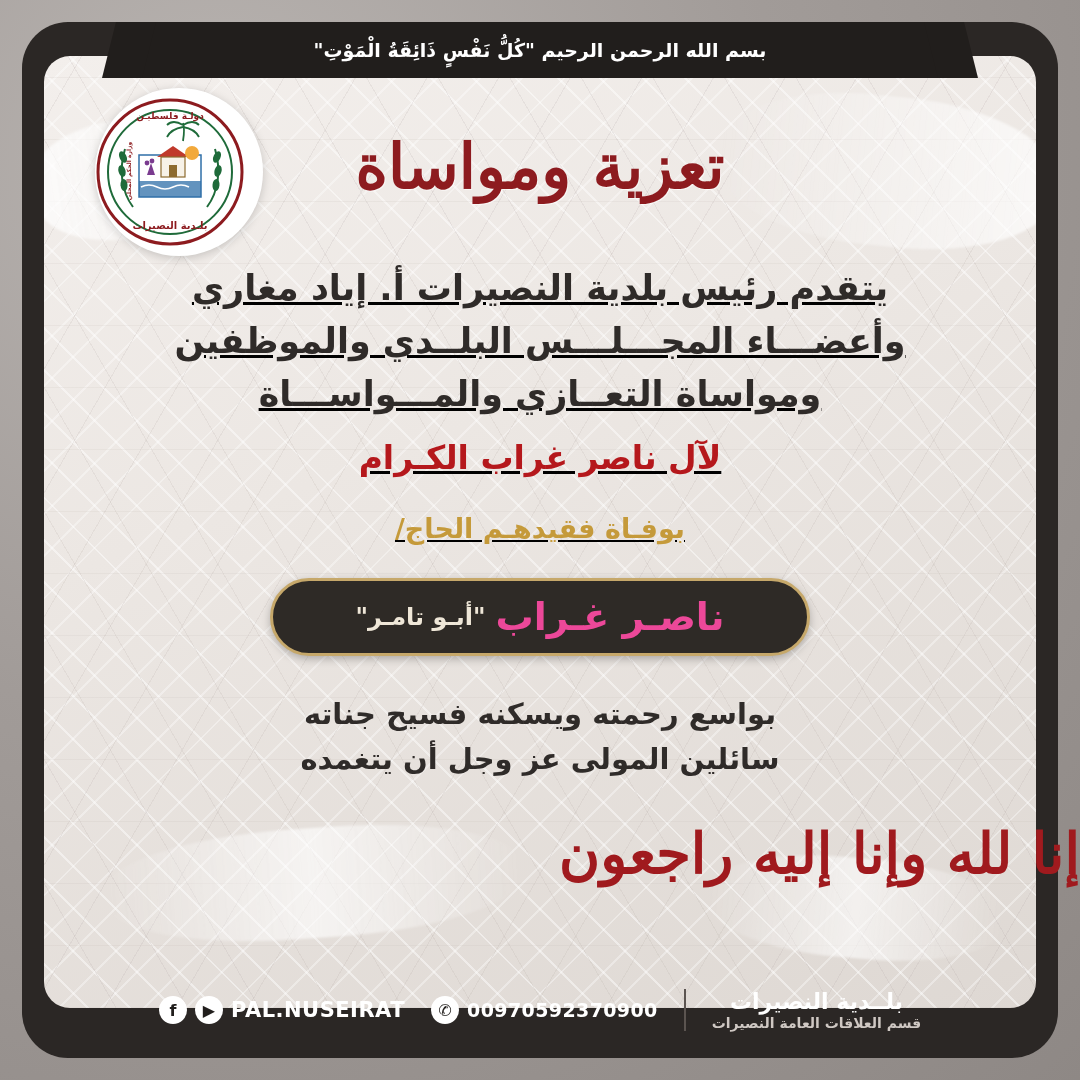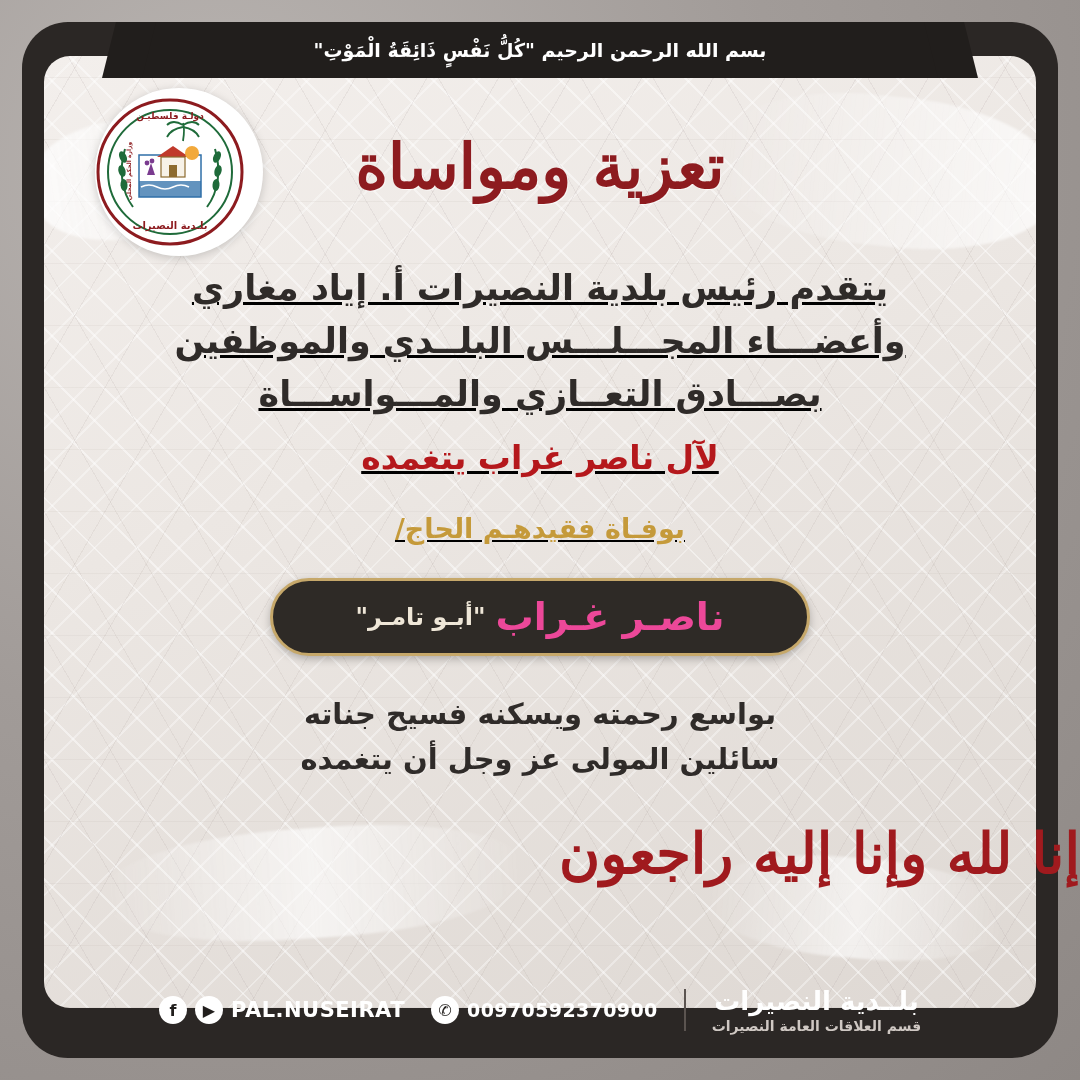--- a/index.html
+++ b/index.html
@@ -293,21 +293,21 @@
   .sep {
     width: 2px; height: 42px; background: #5b5450;
   }
   #footer-org {
     direction: rtl;
     text-align: center;
     line-height: 1.25;
   }
   #footer-org .org-name {
     color: #ffffff;
-    font-size: 26px;
+    font-size: 22px;
     font-weight: bold;
   }
   #footer-org .org-dept {
     color: #cfc8c3;
     font-size: 14px;
     font-weight: bold;
   }
 </style>
 </head>
 <body>
@@ -371,22 +371,22 @@
       <text x="36" y="74" text-anchor="middle" font-size="6" font-weight="bold" fill="#8d1b1f" font-family="DejaVu Sans, sans-serif" transform="rotate(-90 36 74)">وزارة الحكم المحلي</text>
       <text x="75" y="132" text-anchor="middle" font-size="10" font-weight="bold" fill="#8d1b1f" font-family="DejaVu Sans, sans-serif">بلـدية النصيرات</text>
     </svg>
   </div>
 
   <div id="headline">تعزية ومواساة</div>
 
   <div id="body-block">
     <div class="line-main">يتقدم رئيس بلدية النصيرات أ. إياد مغاري</div>
     <div class="line-main">وأعضـــاء المجـــلـــس البلــدي والموظفين</div>
-    <div class="line-main">بصـــادق التعــازي والمـــواســـاة</div>
-    <div class="line-family">لآل ناصر غراب يتغمده</div>
+    <div class="line-main">ومواساة التعــازي والمـــواســـاة</div>
+    <div class="line-family">لآل ناصر غراب الكـرام</div>
     <div class="line-subtitle">بوفـاة فقيدهـم الحاج/</div>
   </div>
 
   <div id="name-plaque">
     <span id="deceased-name">ناصـر غـراب</span>
     <span id="deceased-kunya">"أبـو تامـر"</span>
   </div>
 
   <div id="dua-block">
     <div>بواسع رحمته ويسكنه فسيح جناته</div>

